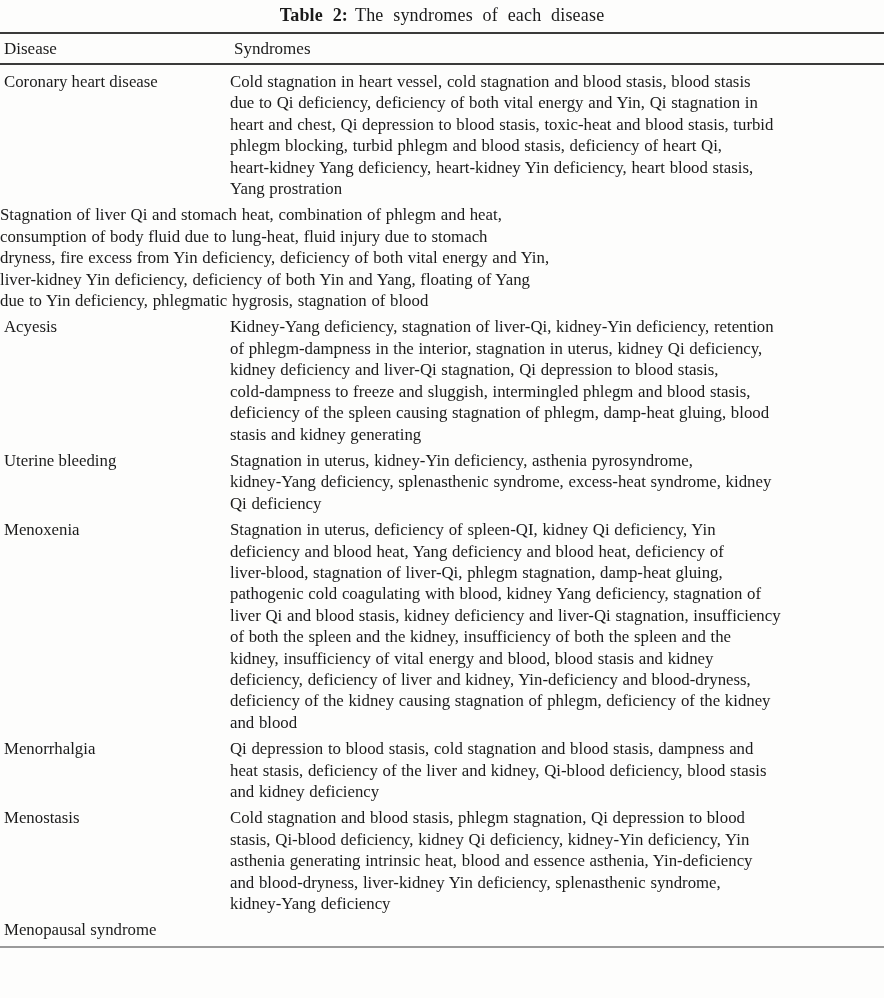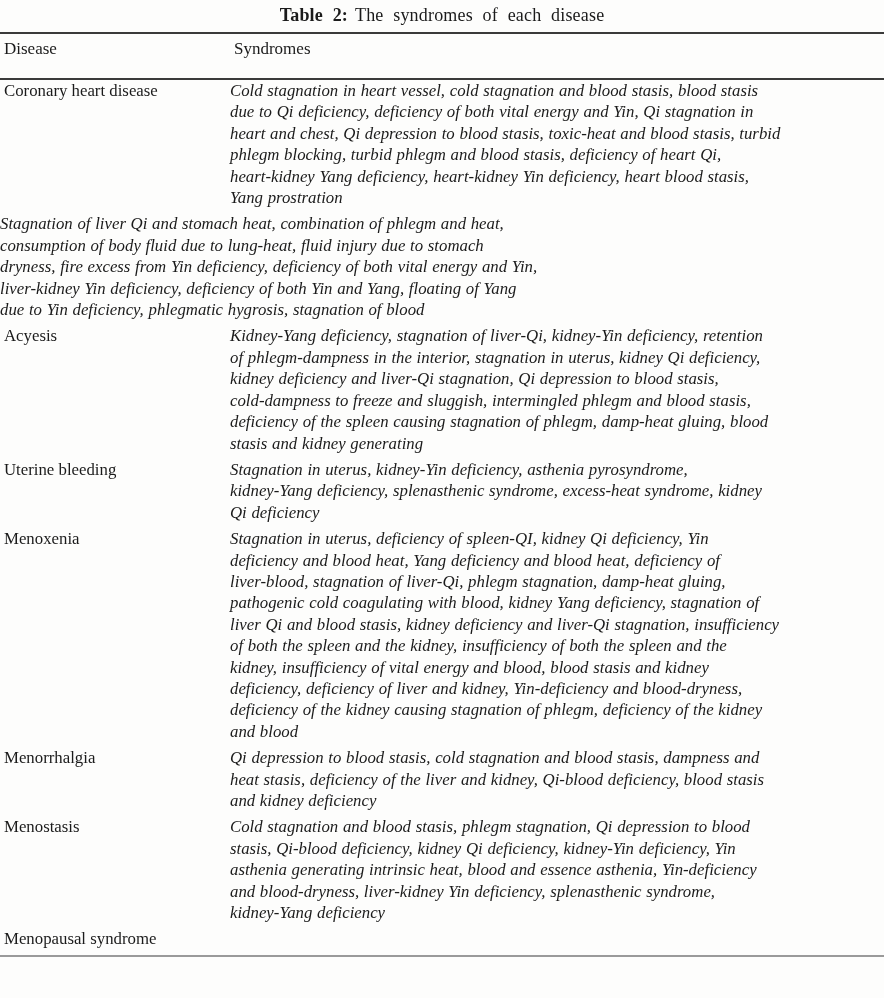--- a/index.html
+++ b/index.html
@@ -28,44 +28,44 @@
   .rule { width: 884px; border: none; margin: 0; }
   .rule-top    { border-top: 2px solid #3a3a3a; }
   .rule-mid    { border-top: 2px solid #3a3a3a; }
   .rule-bottom { border-top: 2px solid #9a9a9a; }
 
   .header-row {
     display: flex;
     align-items: flex-end;
     font-size: 17px;
     line-height: 18px;
-    padding: 6px 0 20px 4px;
+    padding: 6px 0 5px 4px;
     word-spacing: 0.04em;
   }
   .hdr-disease { width: 230px; flex: 0 0 auto; }
   .hdr-syndromes { flex: 1 1 auto; }
 
-  .tbody { }
+  .tbody { padding-top: 6px; }
   .trow { display: flex; margin-bottom: 5px; }
   .cell-disease {
     width: 230px;
     flex: 0 0 auto;
     box-sizing: border-box;
     padding-left: 4px;
     font-size: 16.8px;
     line-height: 21.4px;
   }
   .cell-syndromes {
     width: 648px;
     flex: 0 0 auto;
     font-size: 16.8px;
     line-height: 21.4px;
     word-spacing: 0.03em;
   }
-  .syn-line { white-space: nowrap; font-style: italic; }
+  .syn-line { white-space: nowrap; }
 </style>
 </head>
 <body>
 
 <div class="page">
 
   <div class="caption">
     <span class="cap-label">Table 2:</span><span>The syndromes of each disease</span>
   </div>
 

